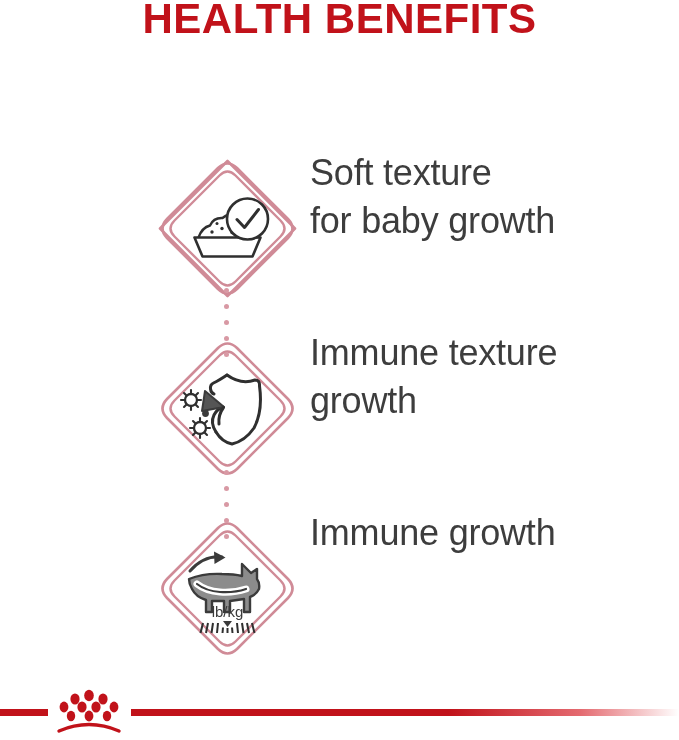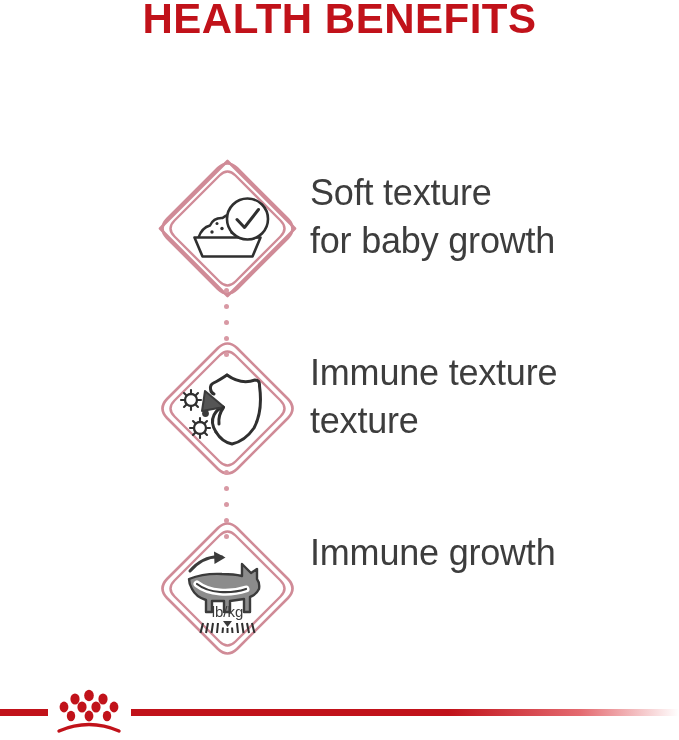--- a/index.html
+++ b/index.html
@@ -54,21 +54,21 @@
     height: 143px;
   }
   .icon-badge svg {
     display: block;
     width: 143px;
     height: 143px;
   }
   .benefit-text {
     position: absolute;
     left: 310px;
-    top: 24px;
+    top: 4px;
     width: 360px;
     color: #3d3d3d;
     font-family: "Liberation Sans", sans-serif;
     font-size: 36px;
     line-height: 48px;
     font-weight: normal;
     letter-spacing: -0.2px;
   }
   .benefit-text .tline { display: block; }
 
@@ -192,21 +192,21 @@
           <line x1="48.5" y1="95.5" x2="51" y2="98"></line>
           <line x1="51" y1="84" x2="48.5" y2="86.5"></line>
           <line x1="39.5" y1="95.5" x2="37" y2="98"></line>
         </g>
 
         <circle cx="49.5" cy="76.5" r="3.4" fill="#3b3b3b"></circle>
       </svg>
     </div>
     <div class="benefit-text">
       <span class="tline">Immune texture</span>
-      <span class="tline">texture</span>
+      <span class="tline">growth</span>
     </div>
   </div>
 
   <div class="benefit-row">
     <div class="icon-badge">
       <svg viewBox="0 0 143 143" xmlns="http://www.w3.org/2000/svg">
         <path d="M62 11 Q71.5 2 81 11 L132 62 Q141 71.5 132 81 L81 132 Q71.5 141 62 132 L11 81 Q2 71.5 11 62 Z" fill="none" stroke="#d08b97" stroke-width="2.6"></path>
         <path d="M63.5 18.5 Q71.5 10.5 79.5 18.5 L124.5 63.5 Q132.5 71.5 124.5 79.5 L79.5 124.5 Q71.5 132.5 63.5 124.5 L18.5 79.5 Q10.5 71.5 18.5 63.5 Z" fill="none" stroke="#d08b97" stroke-width="2.4"></path>
 
         <path d="M34 54 Q48 38 66 40" fill="none" stroke="#3b3b3b" stroke-width="3" stroke-linecap="round"></path>

